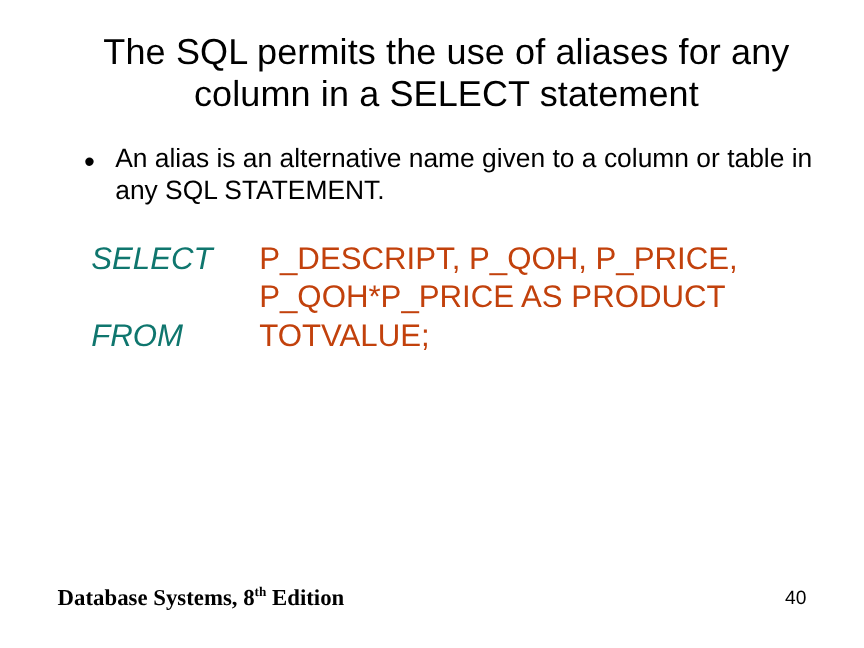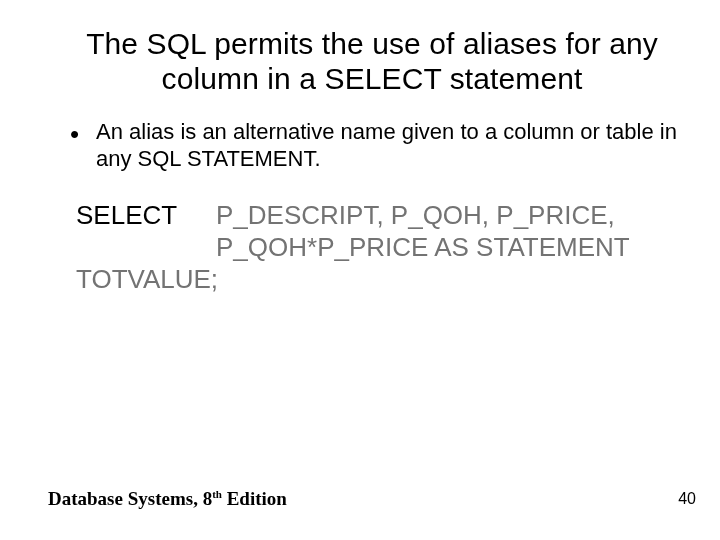--- a/index.html
+++ b/index.html
@@ -49,66 +49,68 @@
   .sql-block {
     margin-left: 28px;
     font-size: 26px;
     line-height: 1.22;
   }
   .sql-row {
     display: flex;
     align-items: flex-start;
   }
   .kw {
-    color: #000000;
+    color: #0f766e;
     min-width: 140px;
     flex: 0 0 140px;
+    font-style: italic;
   }
   .clause {
-    color: #737373;
+    color: #c2410c;
   }
   .footer-left {
     position: absolute;
     left: 48px;
     bottom: 30px;
     font-family: "Times New Roman", Times, serif;
     font-size: 19px;
     font-weight: bold;
   }
   .footer-left sup {
     font-size: 11px;
     vertical-align: super;
   }
   .footer-right {
     position: absolute;
-    right: 24px;
+    right: 48px;
     bottom: 32px;
     font-size: 16px;
   }
 </style>
 </head>
 <body>
 
 <div class="slide">
 
   <h1 class="title">The SQL permits the use of aliases for any column in a SELECT statement</h1>
 
   <ul class="bullets">
     <li>An alias is an alternative name given to a column or table in any SQL STATEMENT.</li>
   </ul>
 
   <div class="sql-block">
     <div class="sql-row">
       <div class="kw">SELECT</div>
       <div class="clause">
         <div>P_DESCRIPT, P_QOH, P_PRICE,</div>
-        <div>P_QOH*P_PRICE AS STATEMENT</div>
+        <div>P_QOH*P_PRICE AS PRODUCT</div>
       </div>
     </div>
     <div class="sql-row">
+      <div class="kw">FROM</div>
       <div class="clause">TOTVALUE;</div>
     </div>
   </div>
 
   <div class="footer-left">
     <span>Database Systems, 8</span><sup>th</sup><span> Edition</span>
   </div>
   <div class="footer-right">40</div>
 
 </div>

